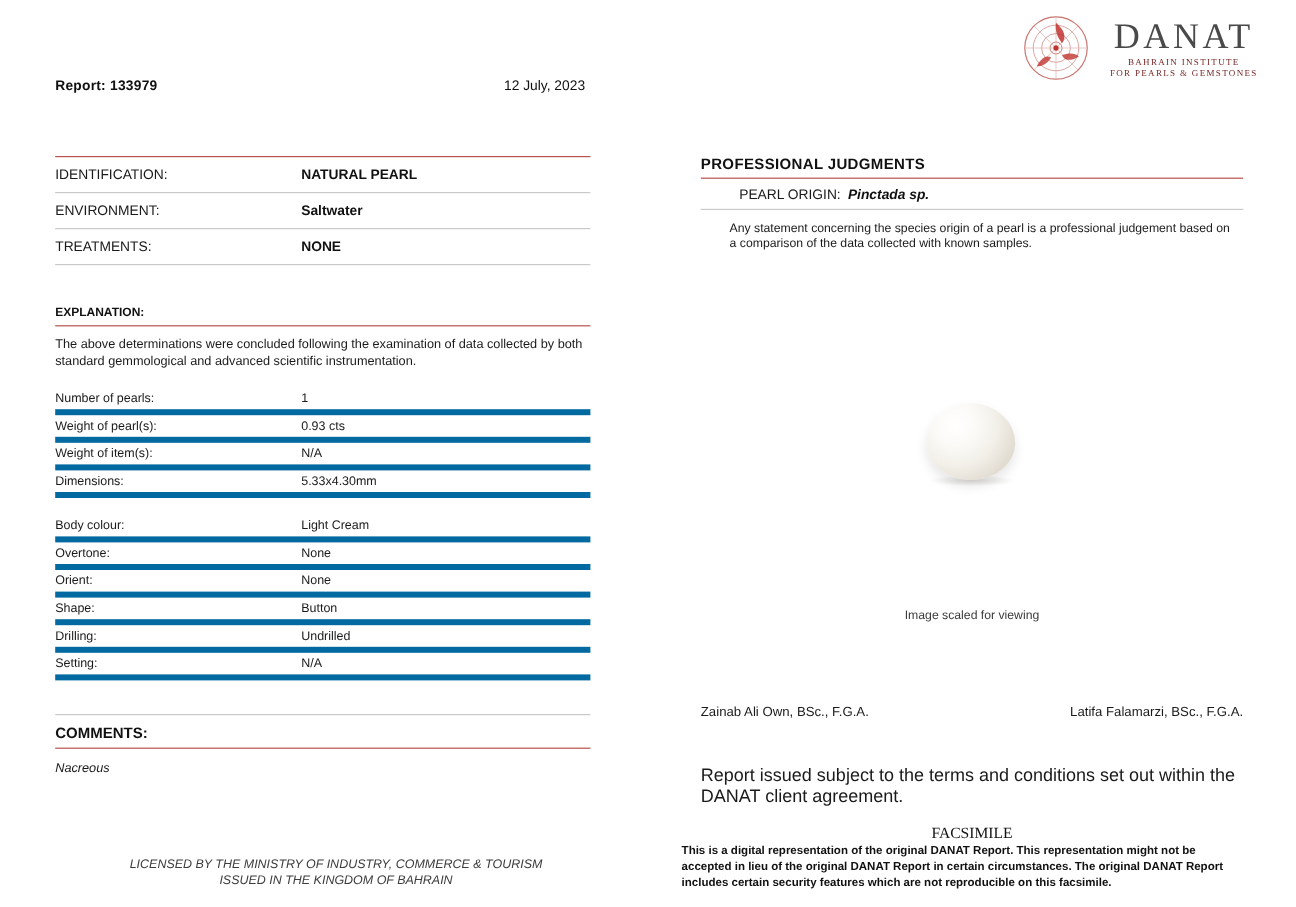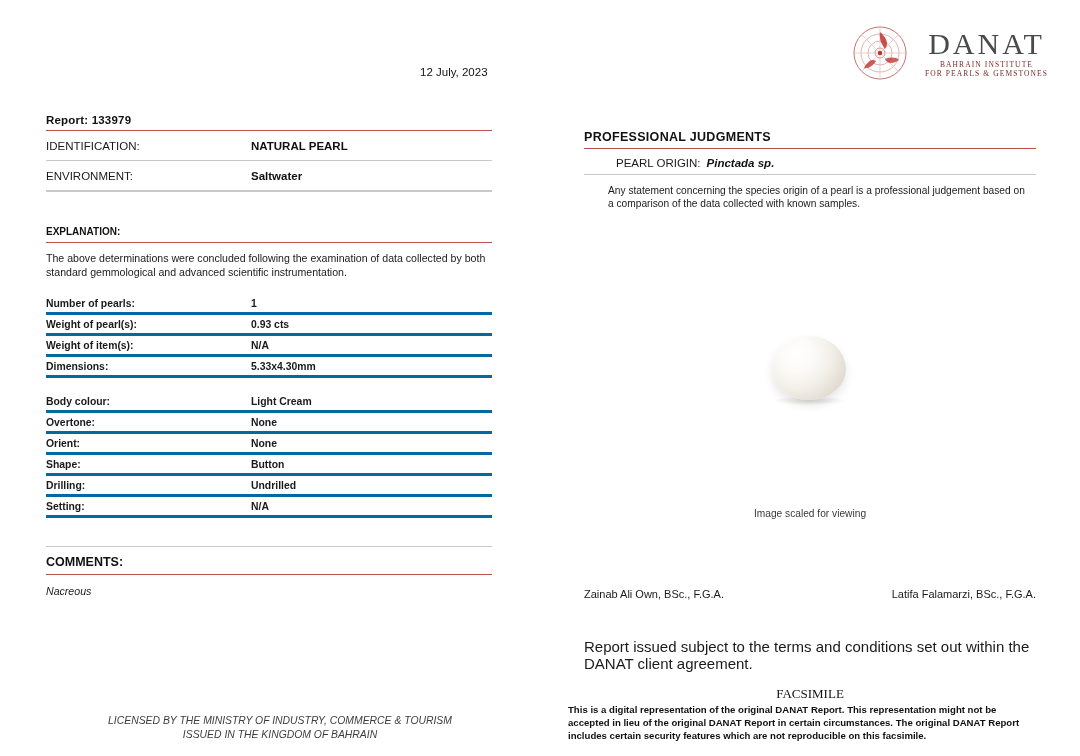--- a/index.html
+++ b/index.html
@@ -29,33 +29,32 @@
     height: 110px;
   }
   .report-no {
     position: absolute;
     left: 46px;
     top: 66px;
     font-size: 11.5px;
     font-weight: bold;
     letter-spacing: 0.2px;
     color: #111;
-    margin-top: 48px;
   }
   .report-date {
     position: absolute;
     left: 420px;
     top: 66px;
     font-size: 11.5px;
     color: #111;
   }
   .logo-wrap {
     position: absolute;
     right: 32px;
-    top: 22px;
+    top: 9px;
     display: flex;
     align-items: center;
     gap: 14px;
   }
   .logo-mark {
     width: 62px;
     height: 62px;
     position: relative;
   }
   .logo-text {
@@ -145,22 +144,21 @@
   }
 
   
   .detail-table {
     margin-top: 14px;
   }
   .detail-row {
     display: flex;
     align-items: baseline;
     padding: 4px 0 3px 0;
-    border-bottom: 3px solid #0369a1;
-    font-weight: bold;
+    border-bottom: 5px solid #0369a1;
   }
   .detail-key {
     width: 205px;
     font-size: 10.4px;
     color: #1a1a1a;
   }
   .detail-val {
     font-size: 10.4px;
     color: #1a1a1a;
   }
@@ -344,20 +342,24 @@
       <div class="kv-val">NATURAL PEARL</div>
     </div>
     <div class="rule-grey"></div>
 
     <div class="kv-row">
       <div class="kv-key">ENVIRONMENT:</div>
       <div class="kv-val">Saltwater</div>
     </div>
     <div class="rule-grey"></div>
 
+    <div class="kv-row">
+      <div class="kv-key">TREATMENTS:</div>
+      <div class="kv-val">NONE</div>
+    </div>
     <div class="rule-grey"></div>
 
     <div class="explanation-head">EXPLANATION:</div>
     <div class="rule-red"></div>
     <div class="explanation-body">The above determinations were concluded following the examination of data collected by both standard gemmological and advanced scientific instrumentation.</div>
 
     <div class="detail-table">
       <div class="detail-row">
         <div class="detail-key">Number of pearls:</div>
         <div class="detail-val">1</div>

